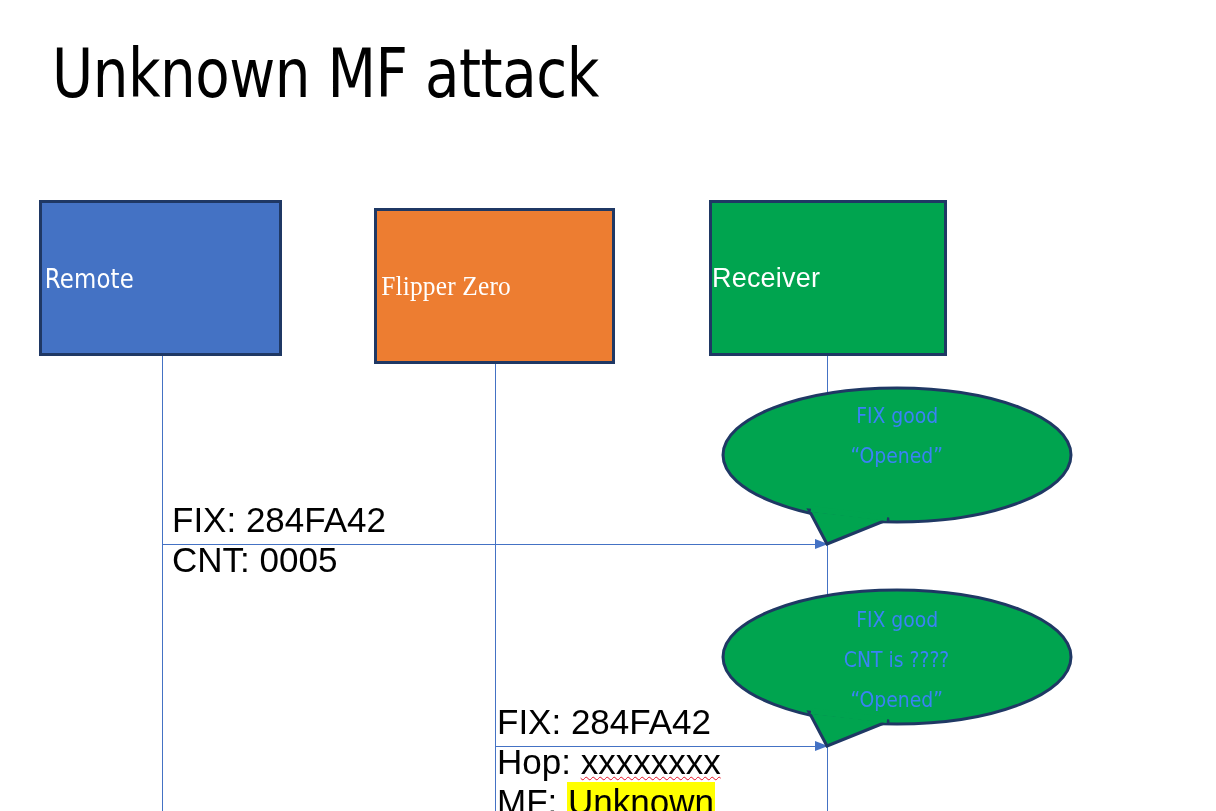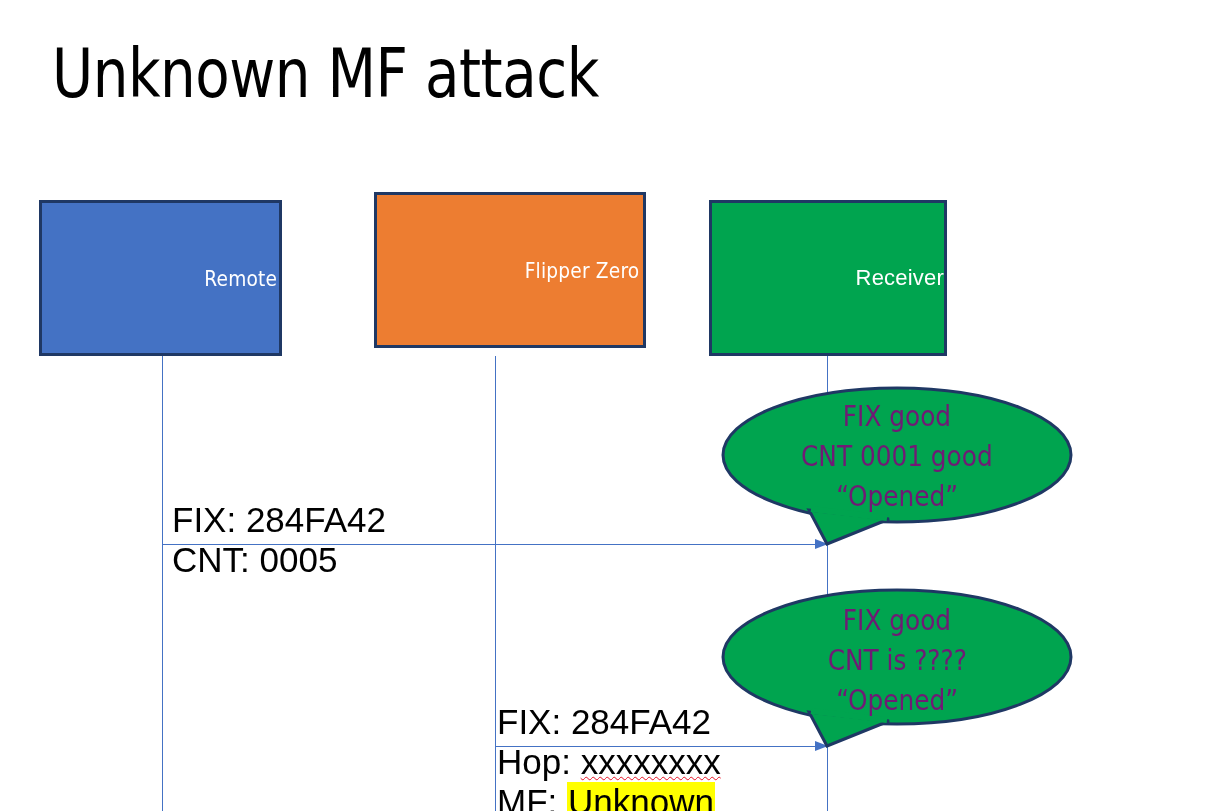--- a/index.html
+++ b/index.html
@@ -42,35 +42,35 @@
     background: #4472C4;
   }
 
   
   .actor-box {
     position: absolute;
     box-sizing: border-box;
     border: 3px solid #1F3864;
     display: flex;
     align-items: center;
-    justify-content: flex-end;
+    justify-content: flex-start;
     color: #FFFFFF;
-    font-size: 22px;
+    font-size: 27px;
     font-weight: 400;
     letter-spacing: 0.2px;
   }
   .actor-box.narrowfont {
     font-family: "DejaVu Sans Condensed", "Liberation Sans Narrow", "Liberation Sans", sans-serif;
     font-stretch: condensed;
     transform: none;
   }
   .actor-box .actor-label { transform: scaleX(0.94); display:inline-block; }
 
   #box-remote  { left: 39px;  top: 172px; width: 243px; height: 156px; background: #4472C4; }
-  #box-flipper { left: 374px; top: 164px; width: 272px; height: 156px; background: #ED7D31; }
+  #box-flipper { left: 374px; top: 180px; width: 241px; height: 156px; background: #ED7D31; font-family: Liberation Serif, serif; }
   #box-receiver{ left: 709px; top: 172px; width: 238px; height: 156px; background: #00A44F; }
   #box-receiver .actor-label {
     font-family: "Liberation Sans", sans-serif;
     font-stretch: normal;
     transform: none;
   }
 
   
   .msg-arrow {
     position: absolute;
@@ -119,24 +119,24 @@
   .bubble {
     position: absolute;
   }
   .bubble svg { display: block; overflow: visible; }
   .bubble-text {
     position: absolute;
     left: 0;
     top: 0;
     width: 100%;
     text-align: center;
-    color: #701a75;
+    color: #3b82f6;
     font-family: "DejaVu Sans Condensed", "Liberation Sans Narrow", "Liberation Sans", sans-serif;
     font-stretch: condensed;
-    font-size: 29px;
+    font-size: 22px;
     line-height: 40px;
     pointer-events: none;
   }
   .bubble-text .line { display: block; }
   .bubble-text .line span { display: inline-block; transform: scaleX(0.95); }
 
   #bubble-1 { left: 721px; top: 358px; width: 352px; height: 162px; }
   #bubble-1 .bubble-text { top: 10px; }
   #bubble-2 { left: 721px; top: 560px; width: 352px; height: 162px; }
   #bubble-2 .bubble-text { top: 12px; }
@@ -194,21 +194,20 @@
       <path d="M 176 2
                C 272 2 350 32 350 69
                C 350 106 272 136 176 136
                C 80 136 2 106 2 69
                C 2 32 80 2 176 2 Z" fill="#00A44F" stroke="#1F3864" stroke-width="3"></path>
       <path d="M 88 124 L 106 158 L 168 133 Z" fill="#00A44F" stroke="#1F3864" stroke-width="3" stroke-linejoin="miter"></path>
       <path d="M 90 123 L 166 132" fill="none" stroke="#00A44F" stroke-width="6"></path>
     </svg>
     <div class="bubble-text">
       <span class="line"><span>FIX good</span></span>
-      <span class="line"><span>CNT 0001 good</span></span>
       <span class="line"><span>“Opened”</span></span>
     </div>
   </div>
 
   <div class="bubble" id="bubble-2">
     <svg width="352" height="162" viewBox="0 0 352 162">
       <path d="M 176 2
                C 272 2 350 32 350 69
                C 350 106 272 136 176 136
                C 80 136 2 106 2 69

